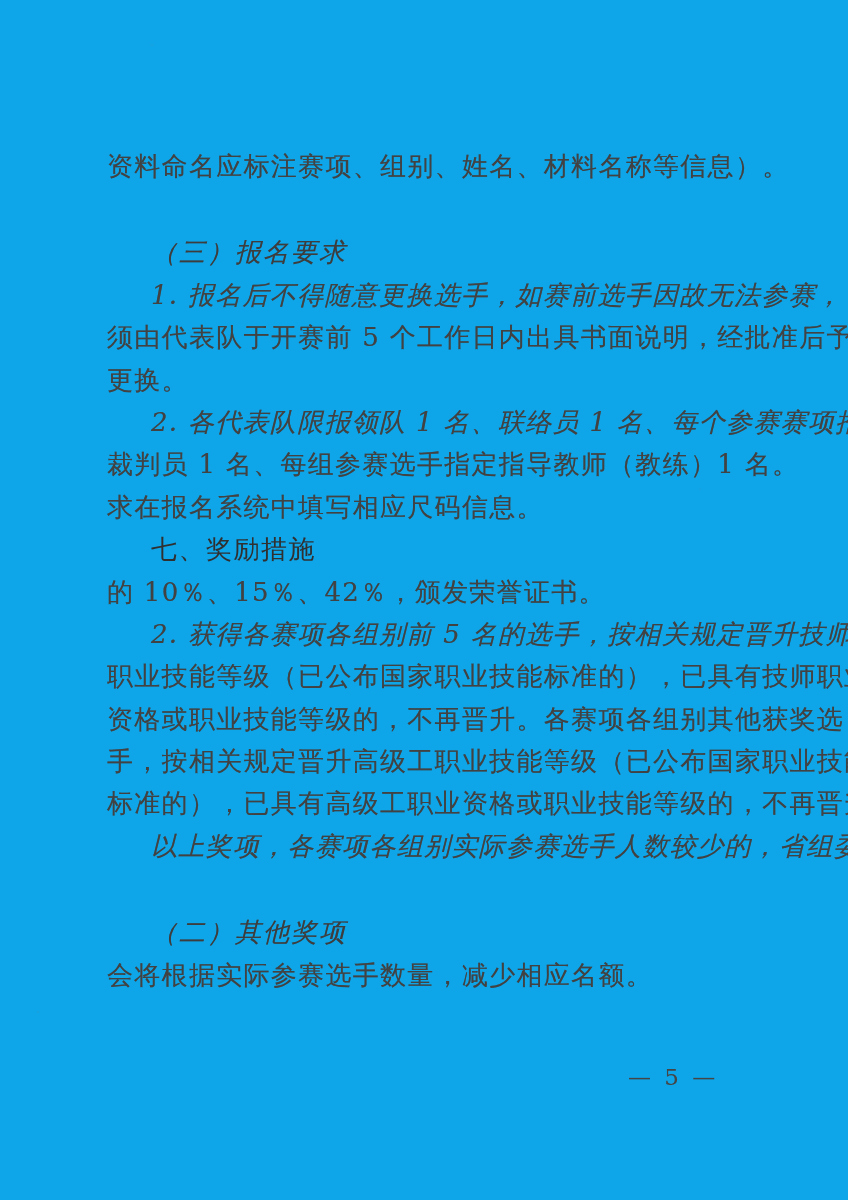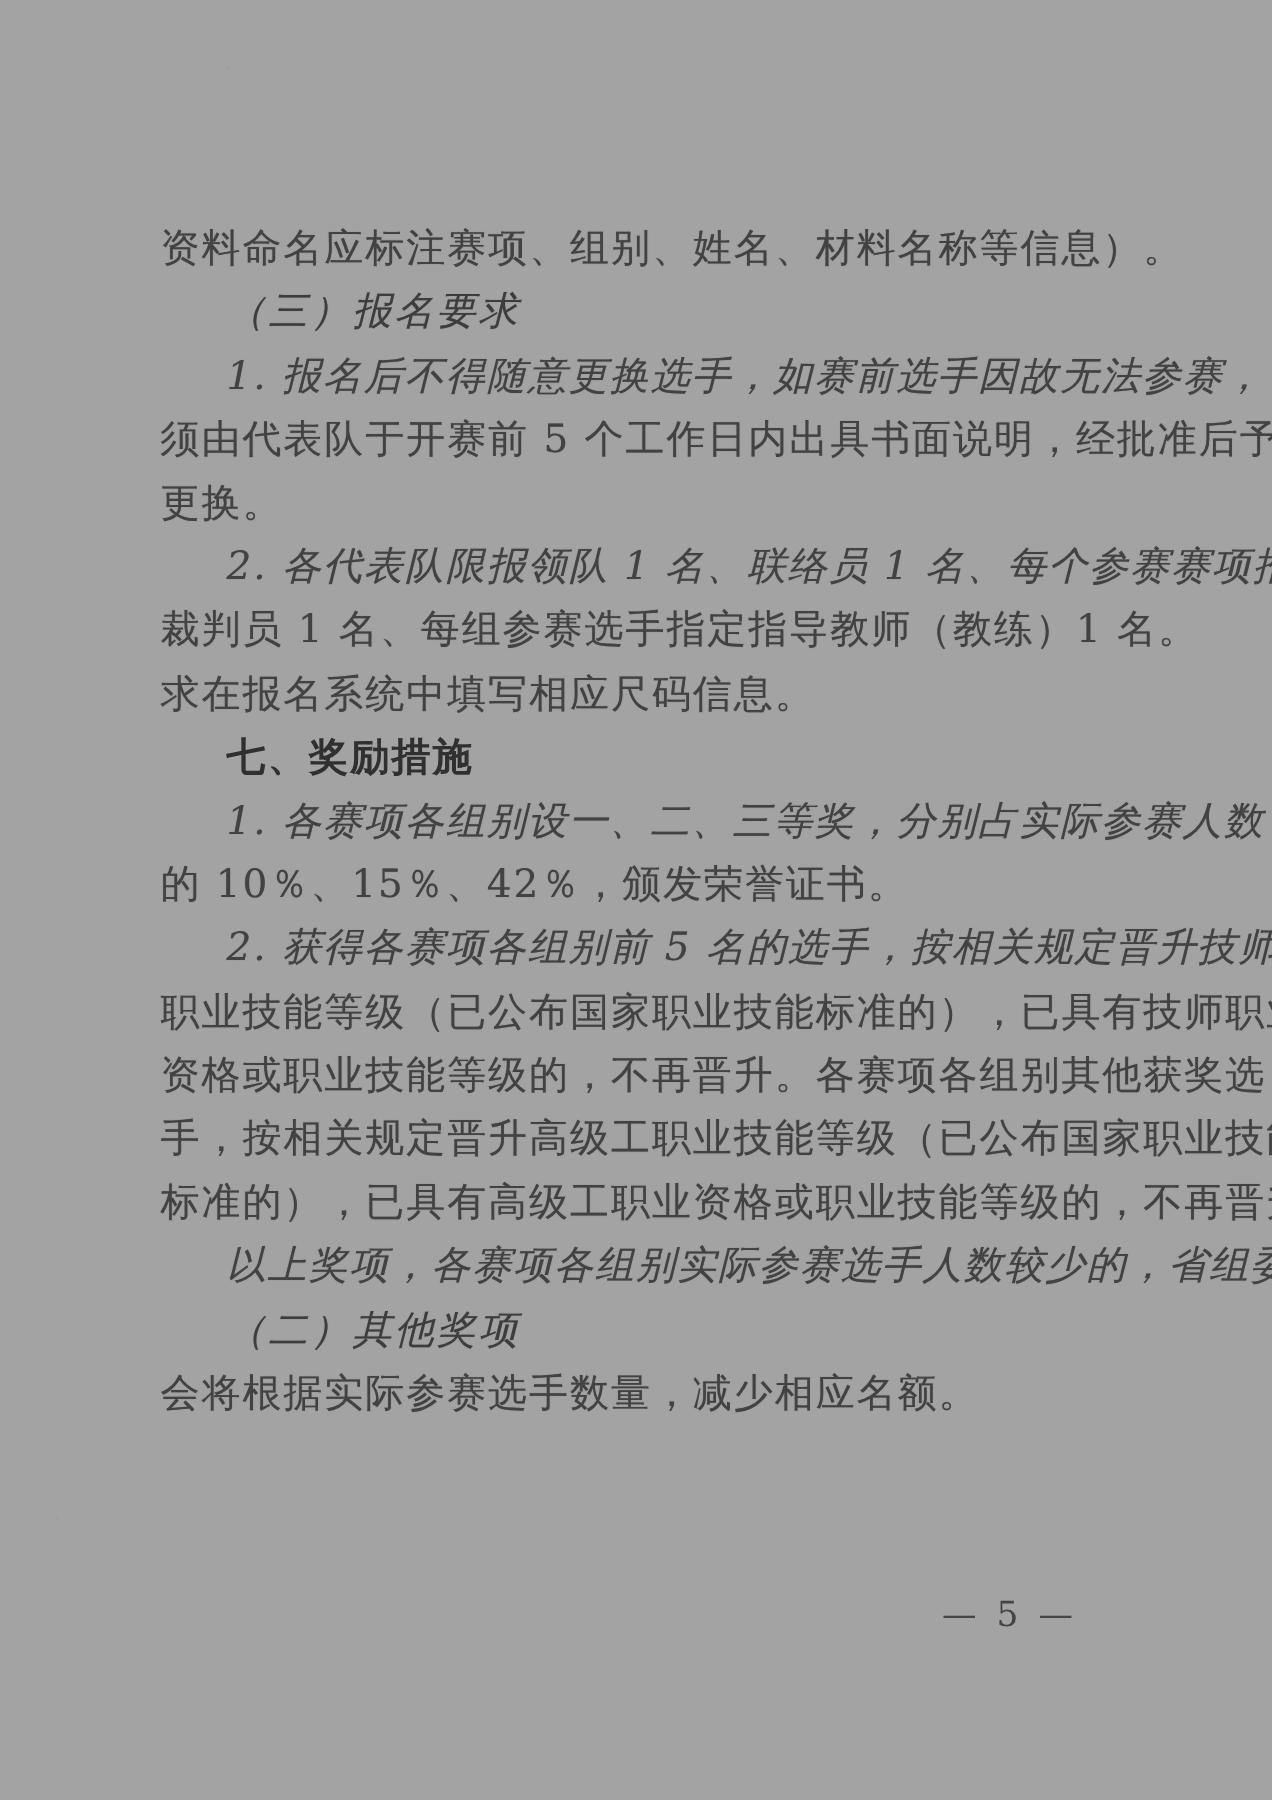--- a/index.html
+++ b/index.html
@@ -5,21 +5,21 @@
   html, body {
     margin: 0;
     padding: 0;
     background: #e9e9e9;
   }
   .page {
     position: relative;
     width: 848px;
     height: 1200px;
     margin: 0 auto;
-    background: #a3a3a3;
+    background: #0ea5e9;
     overflow: hidden;
     font-family: "DejaVu Serif", "Liberation Serif", serif;
   }
   
   .page::before {
     content: "";
     position: absolute;
     inset: 0;
     background:
       radial-gradient(circle 2px at 152px 45px, rgba(120,120,120,.18), transparent 70%),
@@ -41,25 +41,26 @@
     font-size: 26px;
     letter-spacing: 1.3px;
     color: #424242;
     white-space: nowrap;
     text-shadow: 0 0 0.6px rgba(70,70,70,.55);
   }
   .ln.indent { text-indent: 44px; font-style: italic; }
   .ln.kaiti {
     color: #3d3d3d;
     letter-spacing: 2px;
+    margin-top: 44px;
   }
   .ln.hei {
     font-family: "DejaVu Sans", "Liberation Sans", sans-serif;
     font-style: normal;
-    font-weight: 700;
+    font-weight: 400;
     color: #303030;
     letter-spacing: 1.5px;
     text-shadow: none;
   }
   .page-footer {
     position: absolute;
     top: 1060px;
     left: 628px;
     width: 120px;
     font-size: 23px;
@@ -76,21 +77,20 @@
   <div class="textblock">
     <p class="ln">资料命名应标注赛项、组别、姓名、材料名称等信息）。</p>
     <p class="ln kaiti indent">（三）报名要求</p>
     <p class="ln indent">1. 报名后不得随意更换选手，如赛前选手因故无法参赛，</p>
     <p class="ln">须由代表队于开赛前 5 个工作日内出具书面说明，经批准后予以</p>
     <p class="ln">更换。</p>
     <p class="ln indent">2. 各代表队限报领队 1 名、联络员 1 名、每个参赛赛项推荐</p>
     <p class="ln">裁判员 1 名、每组参赛选手指定指导教师（教练）1 名。</p>
     <p class="ln">求在报名系统中填写相应尺码信息。</p>
     <p class="ln hei indent">七、奖励措施</p>
-    <p class="ln indent">1. 各赛项各组别设一、二、三等奖，分别占实际参赛人数</p>
     <p class="ln">的 10％、15％、42％，颁发荣誉证书。</p>
     <p class="ln indent">2. 获得各赛项各组别前 5 名的选手，按相关规定晋升技师</p>
     <p class="ln">职业技能等级（已公布国家职业技能标准的），已具有技师职业</p>
     <p class="ln">资格或职业技能等级的，不再晋升。各赛项各组别其他获奖选</p>
     <p class="ln">手，按相关规定晋升高级工职业技能等级（已公布国家职业技能</p>
     <p class="ln">标准的），已具有高级工职业资格或职业技能等级的，不再晋升。</p>
     <p class="ln indent">以上奖项，各赛项各组别实际参赛选手人数较少的，省组委</p>
     <p class="ln kaiti indent">（二）其他奖项</p>
     <p class="ln">会将根据实际参赛选手数量，减少相应名额。</p>
   </div>

